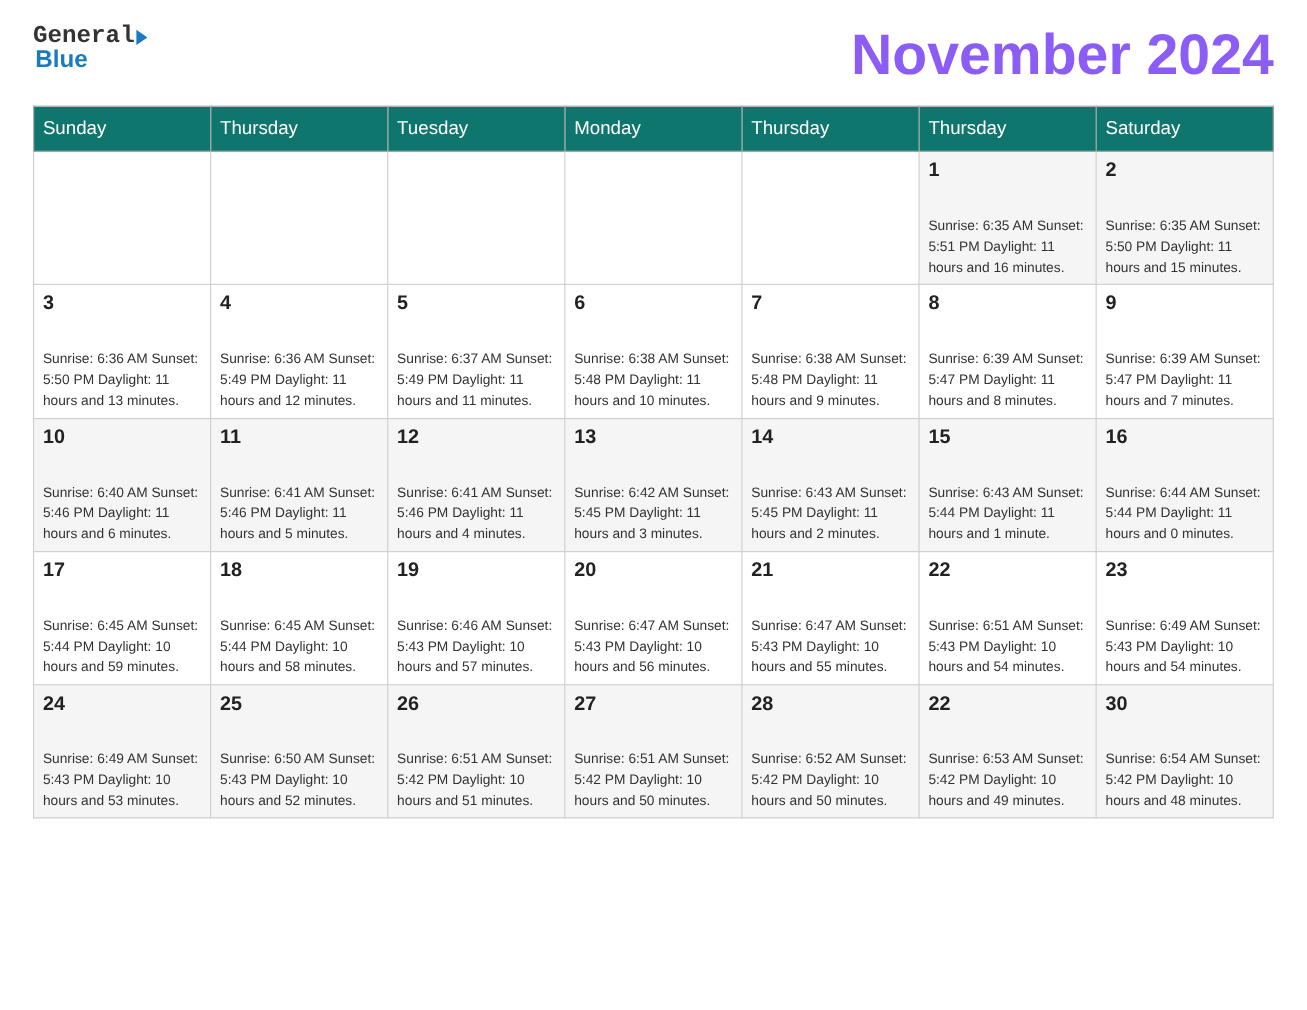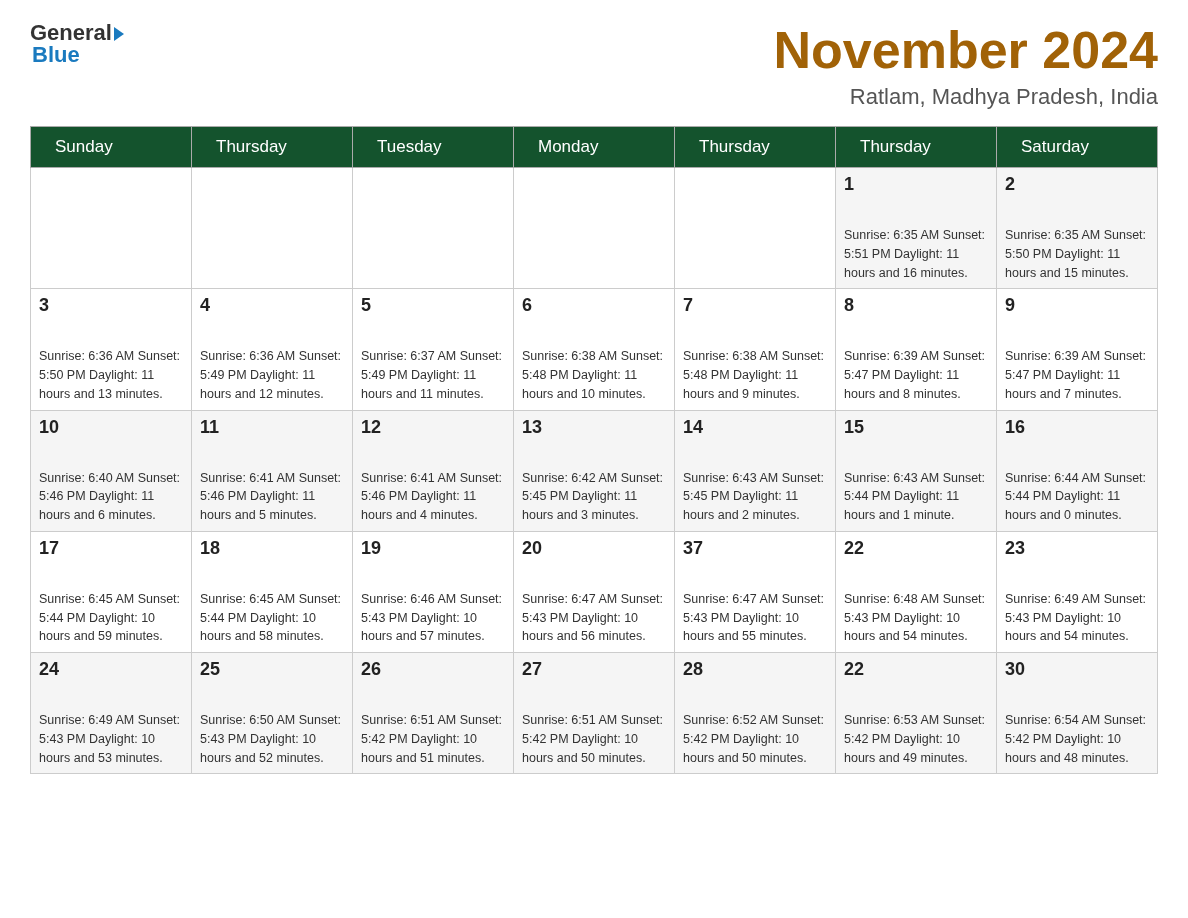--- a/index.html
+++ b/index.html
@@ -20,20 +20,21 @@
       display: flex;
       flex-direction: column;
       align-items: flex-start;
     }
     .logo-text {
       font-size: 22px;
       font-weight: bold;
       color: #333;
       display: flex;
       align-items: center;
+      font-family: Liberation Mono, monospace;
     }
     .logo-arrow {
       display: inline-block;
       width: 0;
       height: 0;
       border-left: 10px solid #1a7abf;
       border-top: 7px solid transparent;
       border-bottom: 7px solid transparent;
       margin-left: 2px;
       margin-bottom: -2px;
@@ -44,37 +45,37 @@
       font-weight: bold;
       margin-top: -4px;
       margin-left: 2px;
     }
     .title-area {
       text-align: right;
     }
     .month-title {
       font-size: 52px;
       font-weight: bold;
-      color: #a16207;
+      color: #8b5cf6;
     }
     .location {
       font-size: 22px;
       color: #555;
       margin-top: 4px;
     }
     .calendar {
       width: 100%;
       border-collapse: collapse;
       border: 1px solid #aaa;
     }
     .calendar th {
-      background-color: #14532d;
+      background-color: #0f766e;
       color: #fff;
       font-size: 17px;
-      padding: 10px 24px;
+      padding: 10px 8px;
       text-align: left;
       border: 1px solid #aaa;
       font-weight: normal;
     }
     .calendar td {
       vertical-align: top;
       border: 1px solid #ccc;
       padding: 6px 8px;
       width: calc(100% / 7);
       min-height: 100px;
@@ -109,21 +110,20 @@
 <div class="header">
   <div class="logo">
     <div class="logo-text">
       <span>General</span>
       <span class="logo-arrow"></span>
     </div>
     <div class="logo-sub">Blue</div>
   </div>
   <div class="title-area">
     <div class="month-title">November 2024</div>
-    <div class="location">Ratlam, Madhya Pradesh, India</div>
   </div>
 </div>
 
 <table class="calendar">
   <thead>
     <tr>
     <th>Sunday</th>
         <th>Thursday</th>
         <th>Tuesday</th>
         <th>Monday</th>
@@ -259,28 +259,28 @@
 Sunset: 5:43 PM
 Daylight: 10 hours and 57 minutes.</div>
         </td>
         <td>
           <span class="day-number">20</span>
           <div class="day-info">Sunrise: 6:47 AM
 Sunset: 5:43 PM
 Daylight: 10 hours and 56 minutes.</div>
         </td>
         <td>
-          <span class="day-number">37</span>
+          <span class="day-number">21</span>
           <div class="day-info">Sunrise: 6:47 AM
 Sunset: 5:43 PM
 Daylight: 10 hours and 55 minutes.</div>
         </td>
         <td>
           <span class="day-number">22</span>
-          <div class="day-info">Sunrise: 6:48 AM
+          <div class="day-info">Sunrise: 6:51 AM
 Sunset: 5:43 PM
 Daylight: 10 hours and 54 minutes.</div>
         </td>
         <td>
           <span class="day-number">23</span>
           <div class="day-info">Sunrise: 6:49 AM
 Sunset: 5:43 PM
 Daylight: 10 hours and 54 minutes.</div>
         </td>
       </tr>

